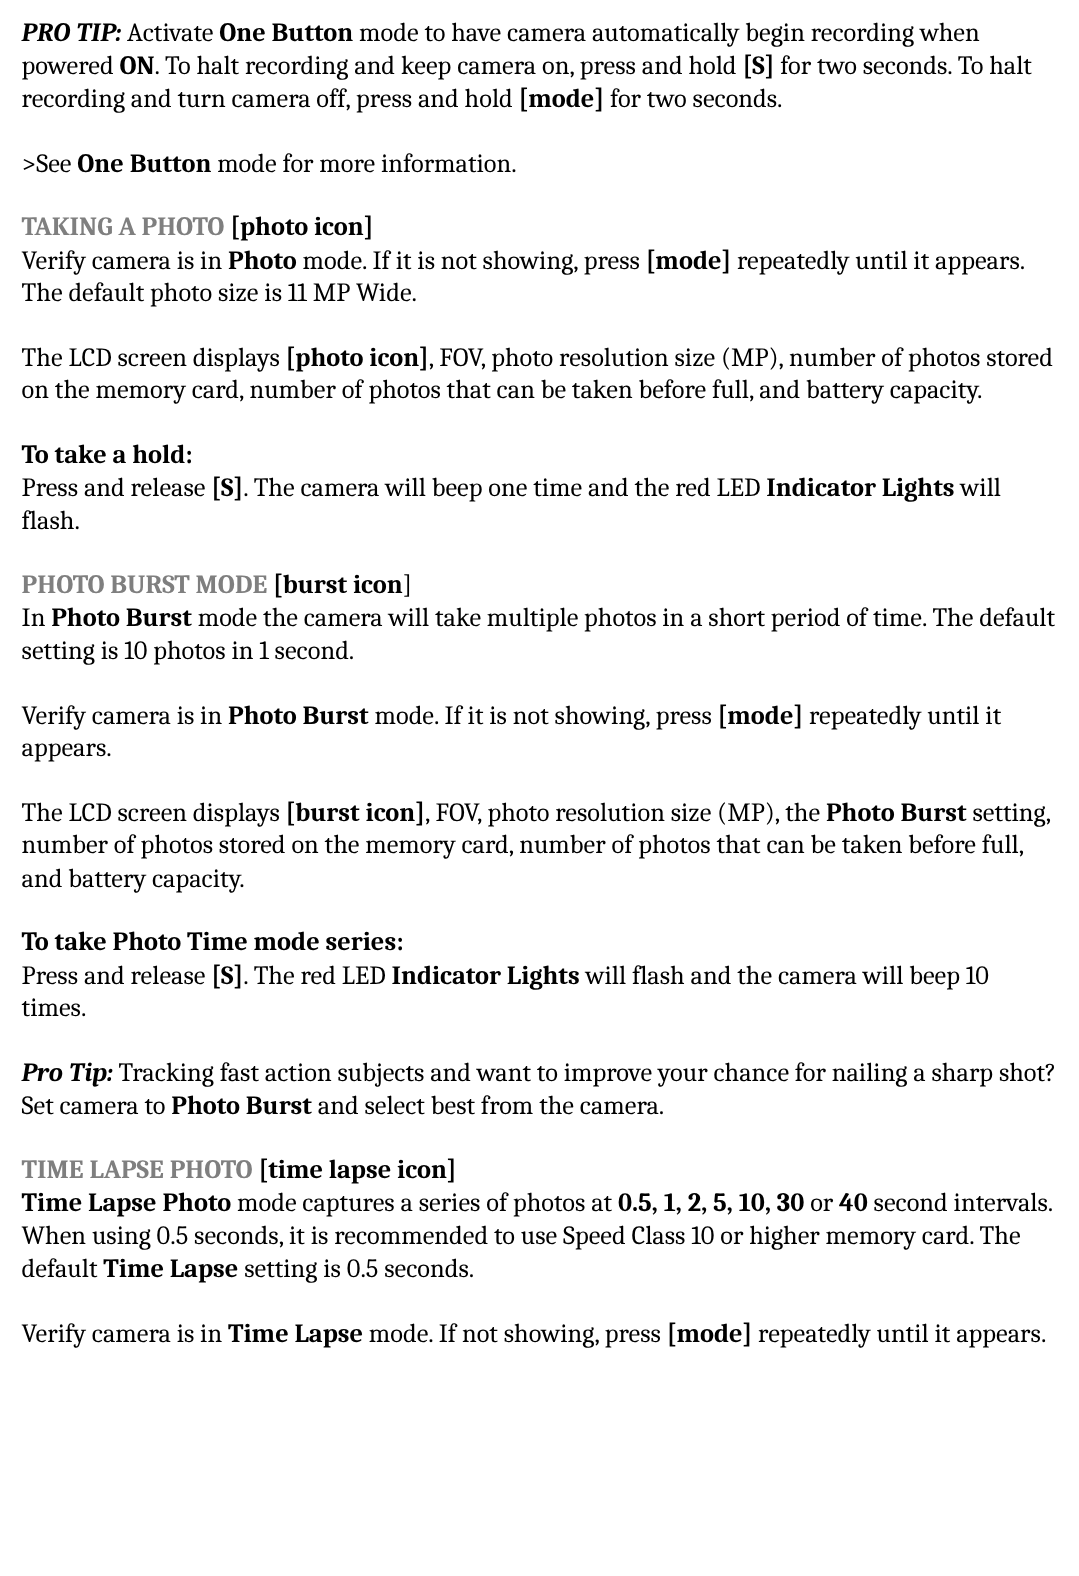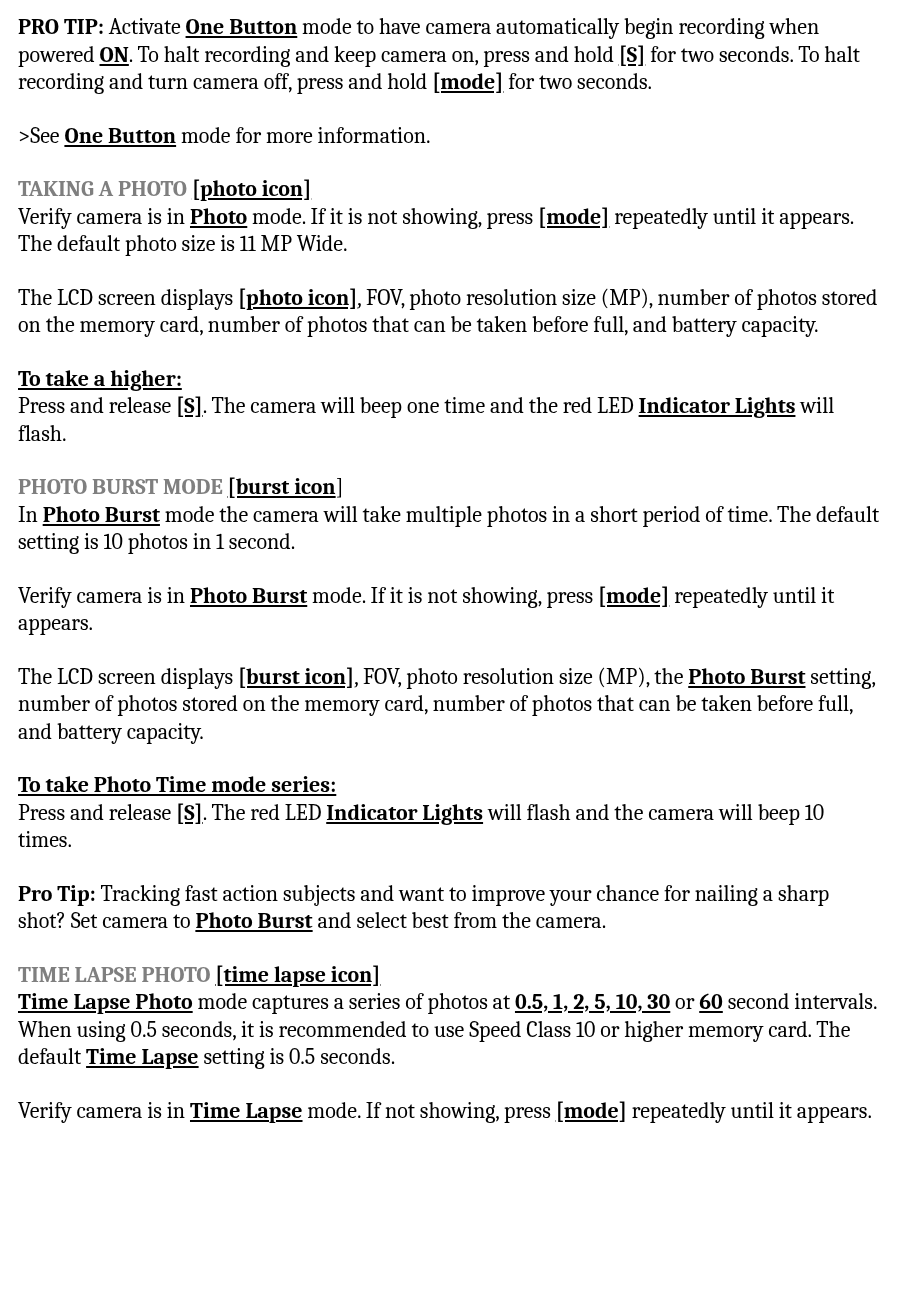--- a/index.html
+++ b/index.html
@@ -12,22 +12,22 @@
     padding: 14px 18px;
     max-width: 899px;
   }
   p { margin: 0 0 26px 0; }
   .tight { margin-bottom: 0; }
   .sec-head {
     color: #7f7f7f;
     font-weight: bold;
     text-align: center;
   }
-  .b { font-weight: bold; text-decoration: underline; }
-  .bi { font-weight: bold; }
+  .b { font-weight: bold; }
+  .bi { font-weight: bold; font-style: italic; }
 </style>
 </head>
 <body>
 
 <p>
   <span class="bi">PRO TIP:</span><span> Activate </span><span class="b">One Button</span><span> mode to have camera automatically begin recording when powered </span><span class="b">ON</span><span>. To halt recording and keep camera on, press and hold </span><span class="b">[S]</span><span> for two seconds. To halt recording and turn camera off, press and hold </span><span class="b">[mode]</span><span> for two seconds.</span>
 </p>
 
 <p>
   <span>&gt;See </span><span class="b">One Button</span><span> mode for more information.</span>
@@ -35,21 +35,21 @@
 
 <p class="tight">
   <span class="sec-head">TAKING A PHOTO </span><span class="b">[photo icon]</span>
 </p>
 <p>
   <span>Verify camera is in </span><span class="b">Photo</span><span> mode. If it is not showing, press </span><span class="b">[mode]</span><span> repeatedly until it appears. The default photo size is 11 MP Wide.</span>
 </p>
 <p>
   <span>The LCD screen displays </span><span class="b">[photo icon]</span><span>, FOV, photo resolution size (MP), number of photos stored on the memory card, number of photos that can be taken before full, and battery capacity.</span>
 </p>
-<p class="tight b">To take a higher:</p>
+<p class="tight b">To take a hold:</p>
 <p style="">
   <span>Press and release </span><span class="b">[S]</span><span>. The camera will beep one time and the red LED </span><span class="b">Indicator Lights</span><span> will flash.</span>
 </p>
 
 <p class="tight">
   <span class="sec-head">PHOTO BURST MODE </span><span class="b">[burst icon</span><span>]</span>
 </p>
 <p>
   <span>In </span><span class="b">Photo Burst</span><span> mode the camera will take multiple photos in a short period of time. The default setting is 10 photos in 1 second.</span>
 </p>
@@ -64,17 +64,17 @@
   <span>Press and release </span><span class="b">[S]</span><span>. The red LED </span><span class="b">Indicator Lights</span><span> will flash and the camera will beep 10 times.</span>
 </p>
 <p>
   <span class="bi">Pro Tip:</span><span> Tracking fast action subjects and want to improve your chance for nailing a sharp shot? Set camera to </span><span class="b">Photo Burst</span><span> and select best from the camera.</span>
 </p>
 
 <p class="tight">
   <span class="sec-head">TIME LAPSE PHOTO </span><span class="b">[time lapse icon]</span>
 </p>
 <p>
-  <span class="b">Time Lapse Photo</span><span> mode captures a series of photos at </span><span class="b">0.5, 1, 2, 5, 10, 30</span><span> or </span><span class="b">60</span><span> second intervals. When using 0.5 seconds, it is recommended to use Speed Class 10 or higher memory card. The default </span><span class="b">Time Lapse</span><span> setting is 0.5 seconds.</span>
+  <span class="b">Time Lapse Photo</span><span> mode captures a series of photos at </span><span class="b">0.5, 1, 2, 5, 10, 30</span><span> or </span><span class="b">40</span><span> second intervals. When using 0.5 seconds, it is recommended to use Speed Class 10 or higher memory card. The default </span><span class="b">Time Lapse</span><span> setting is 0.5 seconds.</span>
 </p>
 <p style="margin-bottom:16px;">
   <span>Verify camera is in </span><span class="b">Time Lapse</span><span> mode. If not showing, press </span><span class="b">[mode]</span><span> repeatedly until it appears.</span>
 </p>
 
 </body></html>

